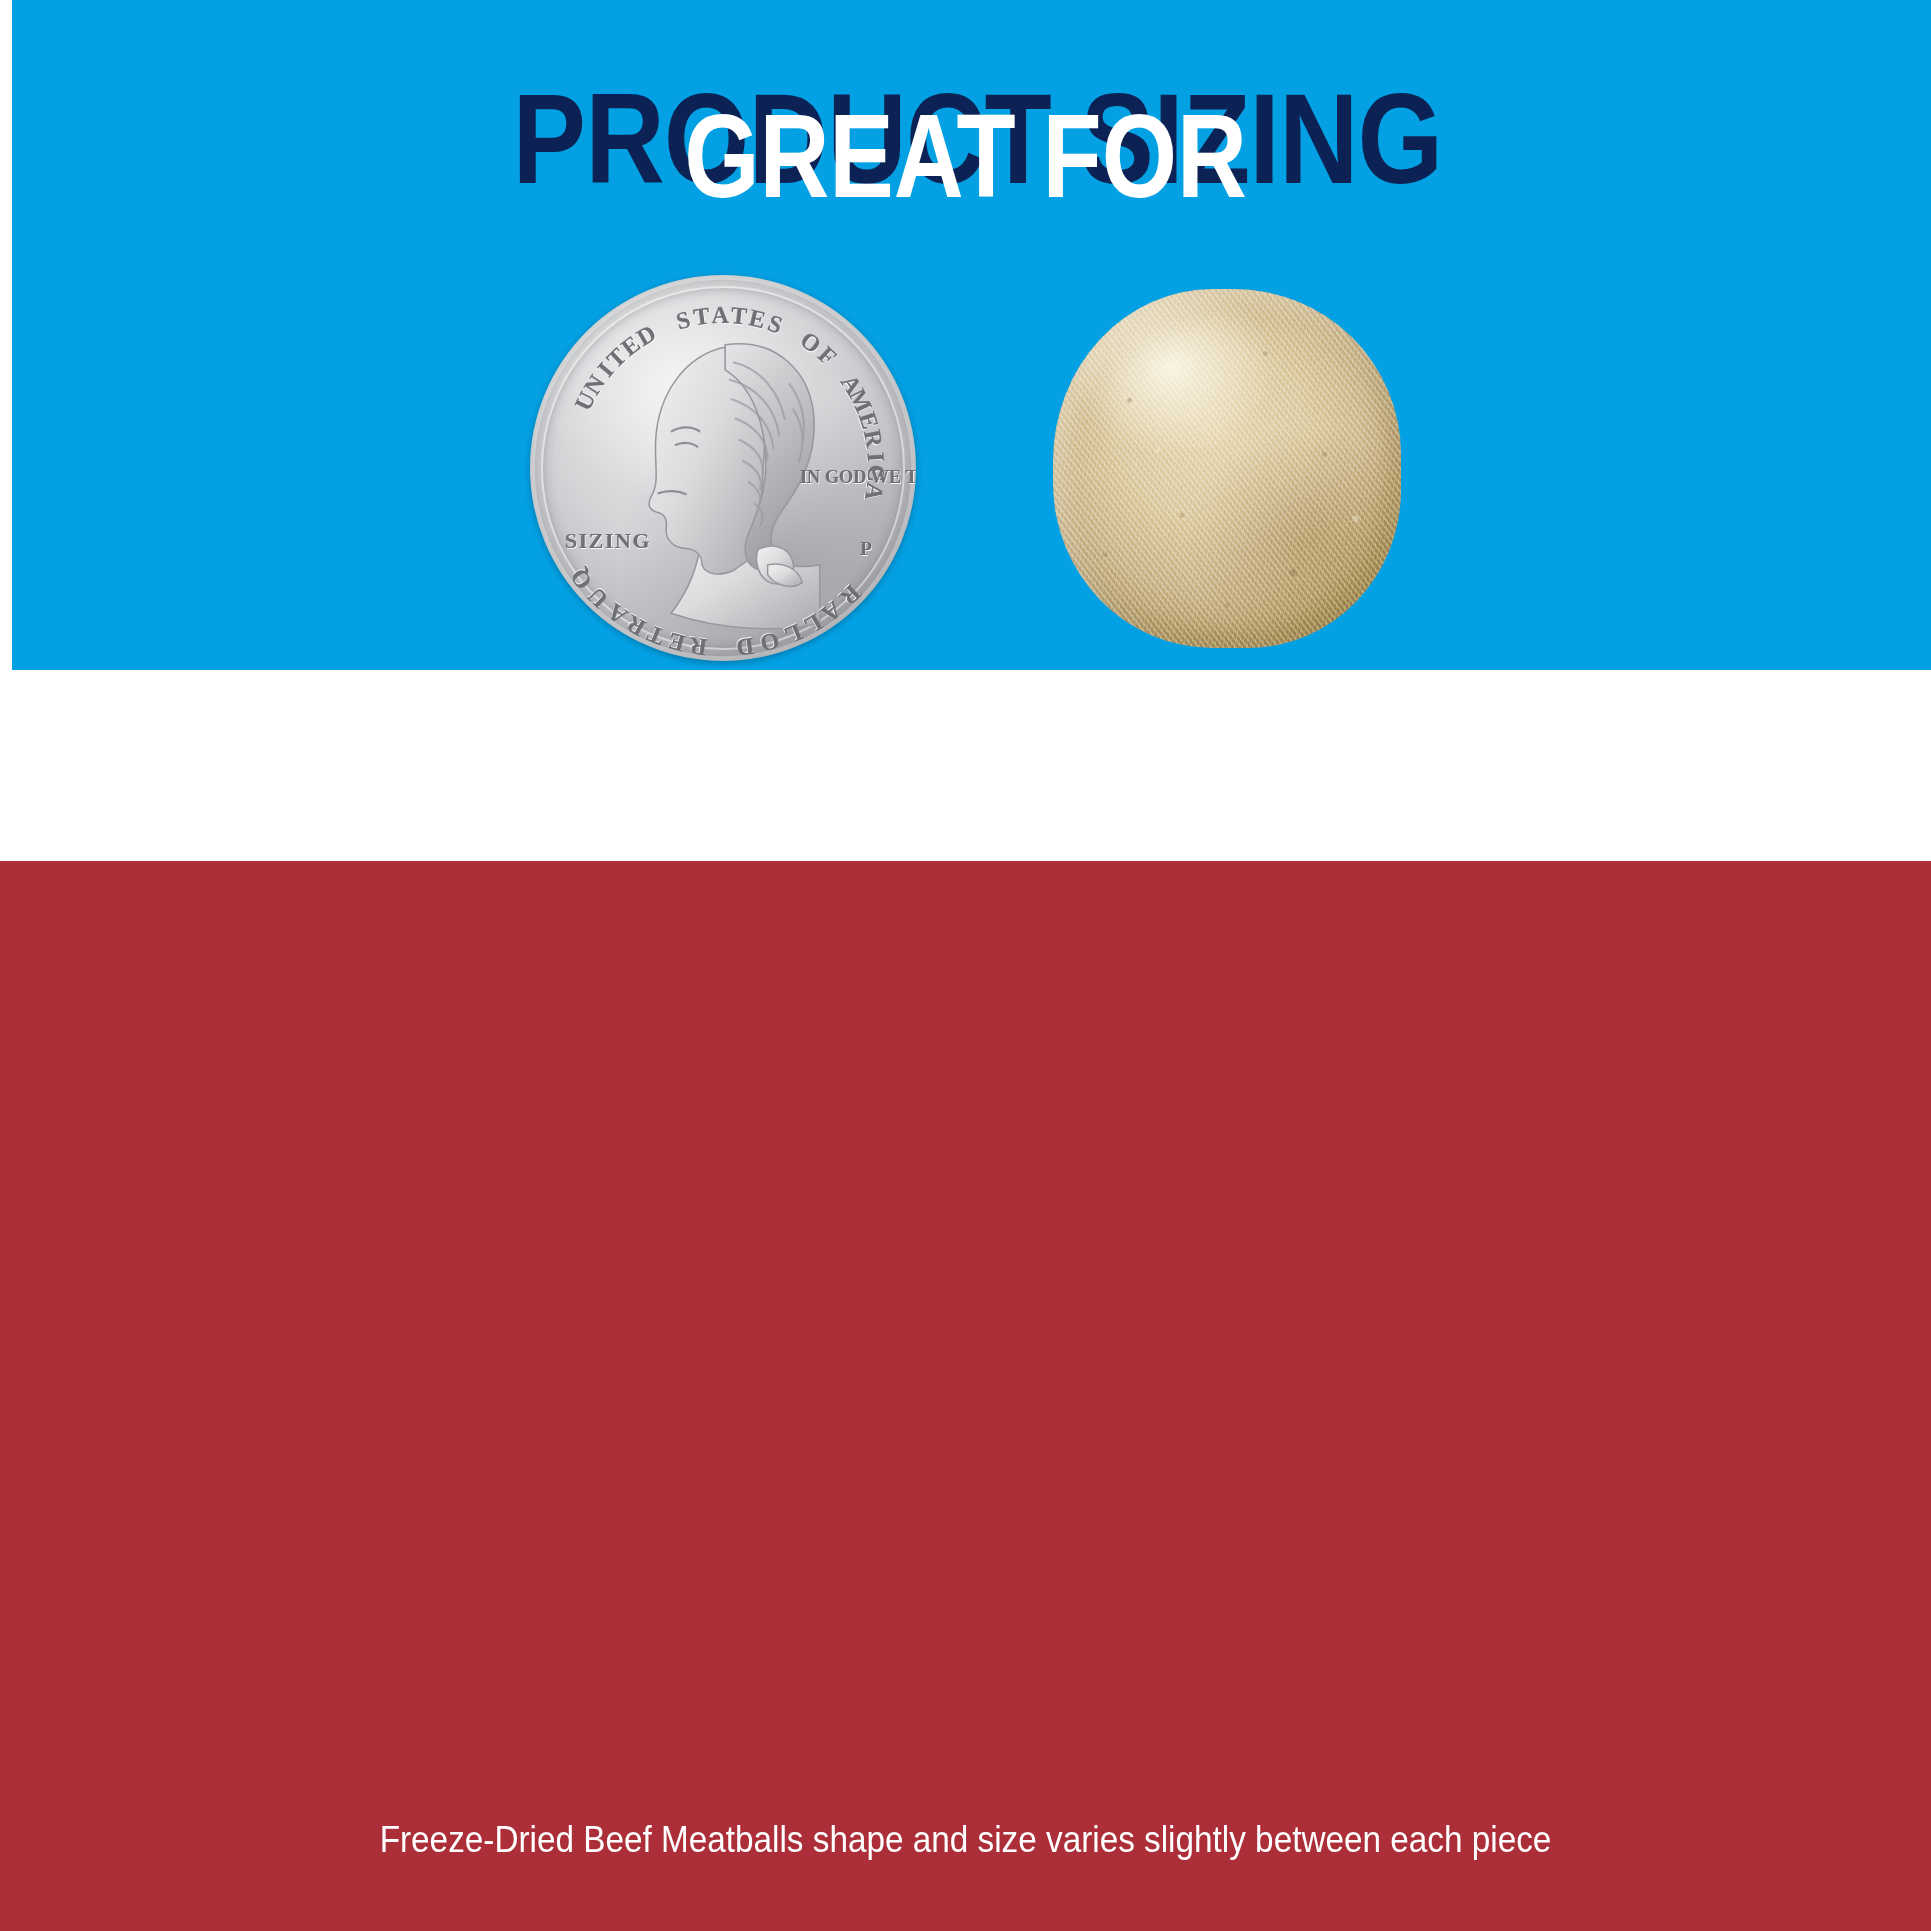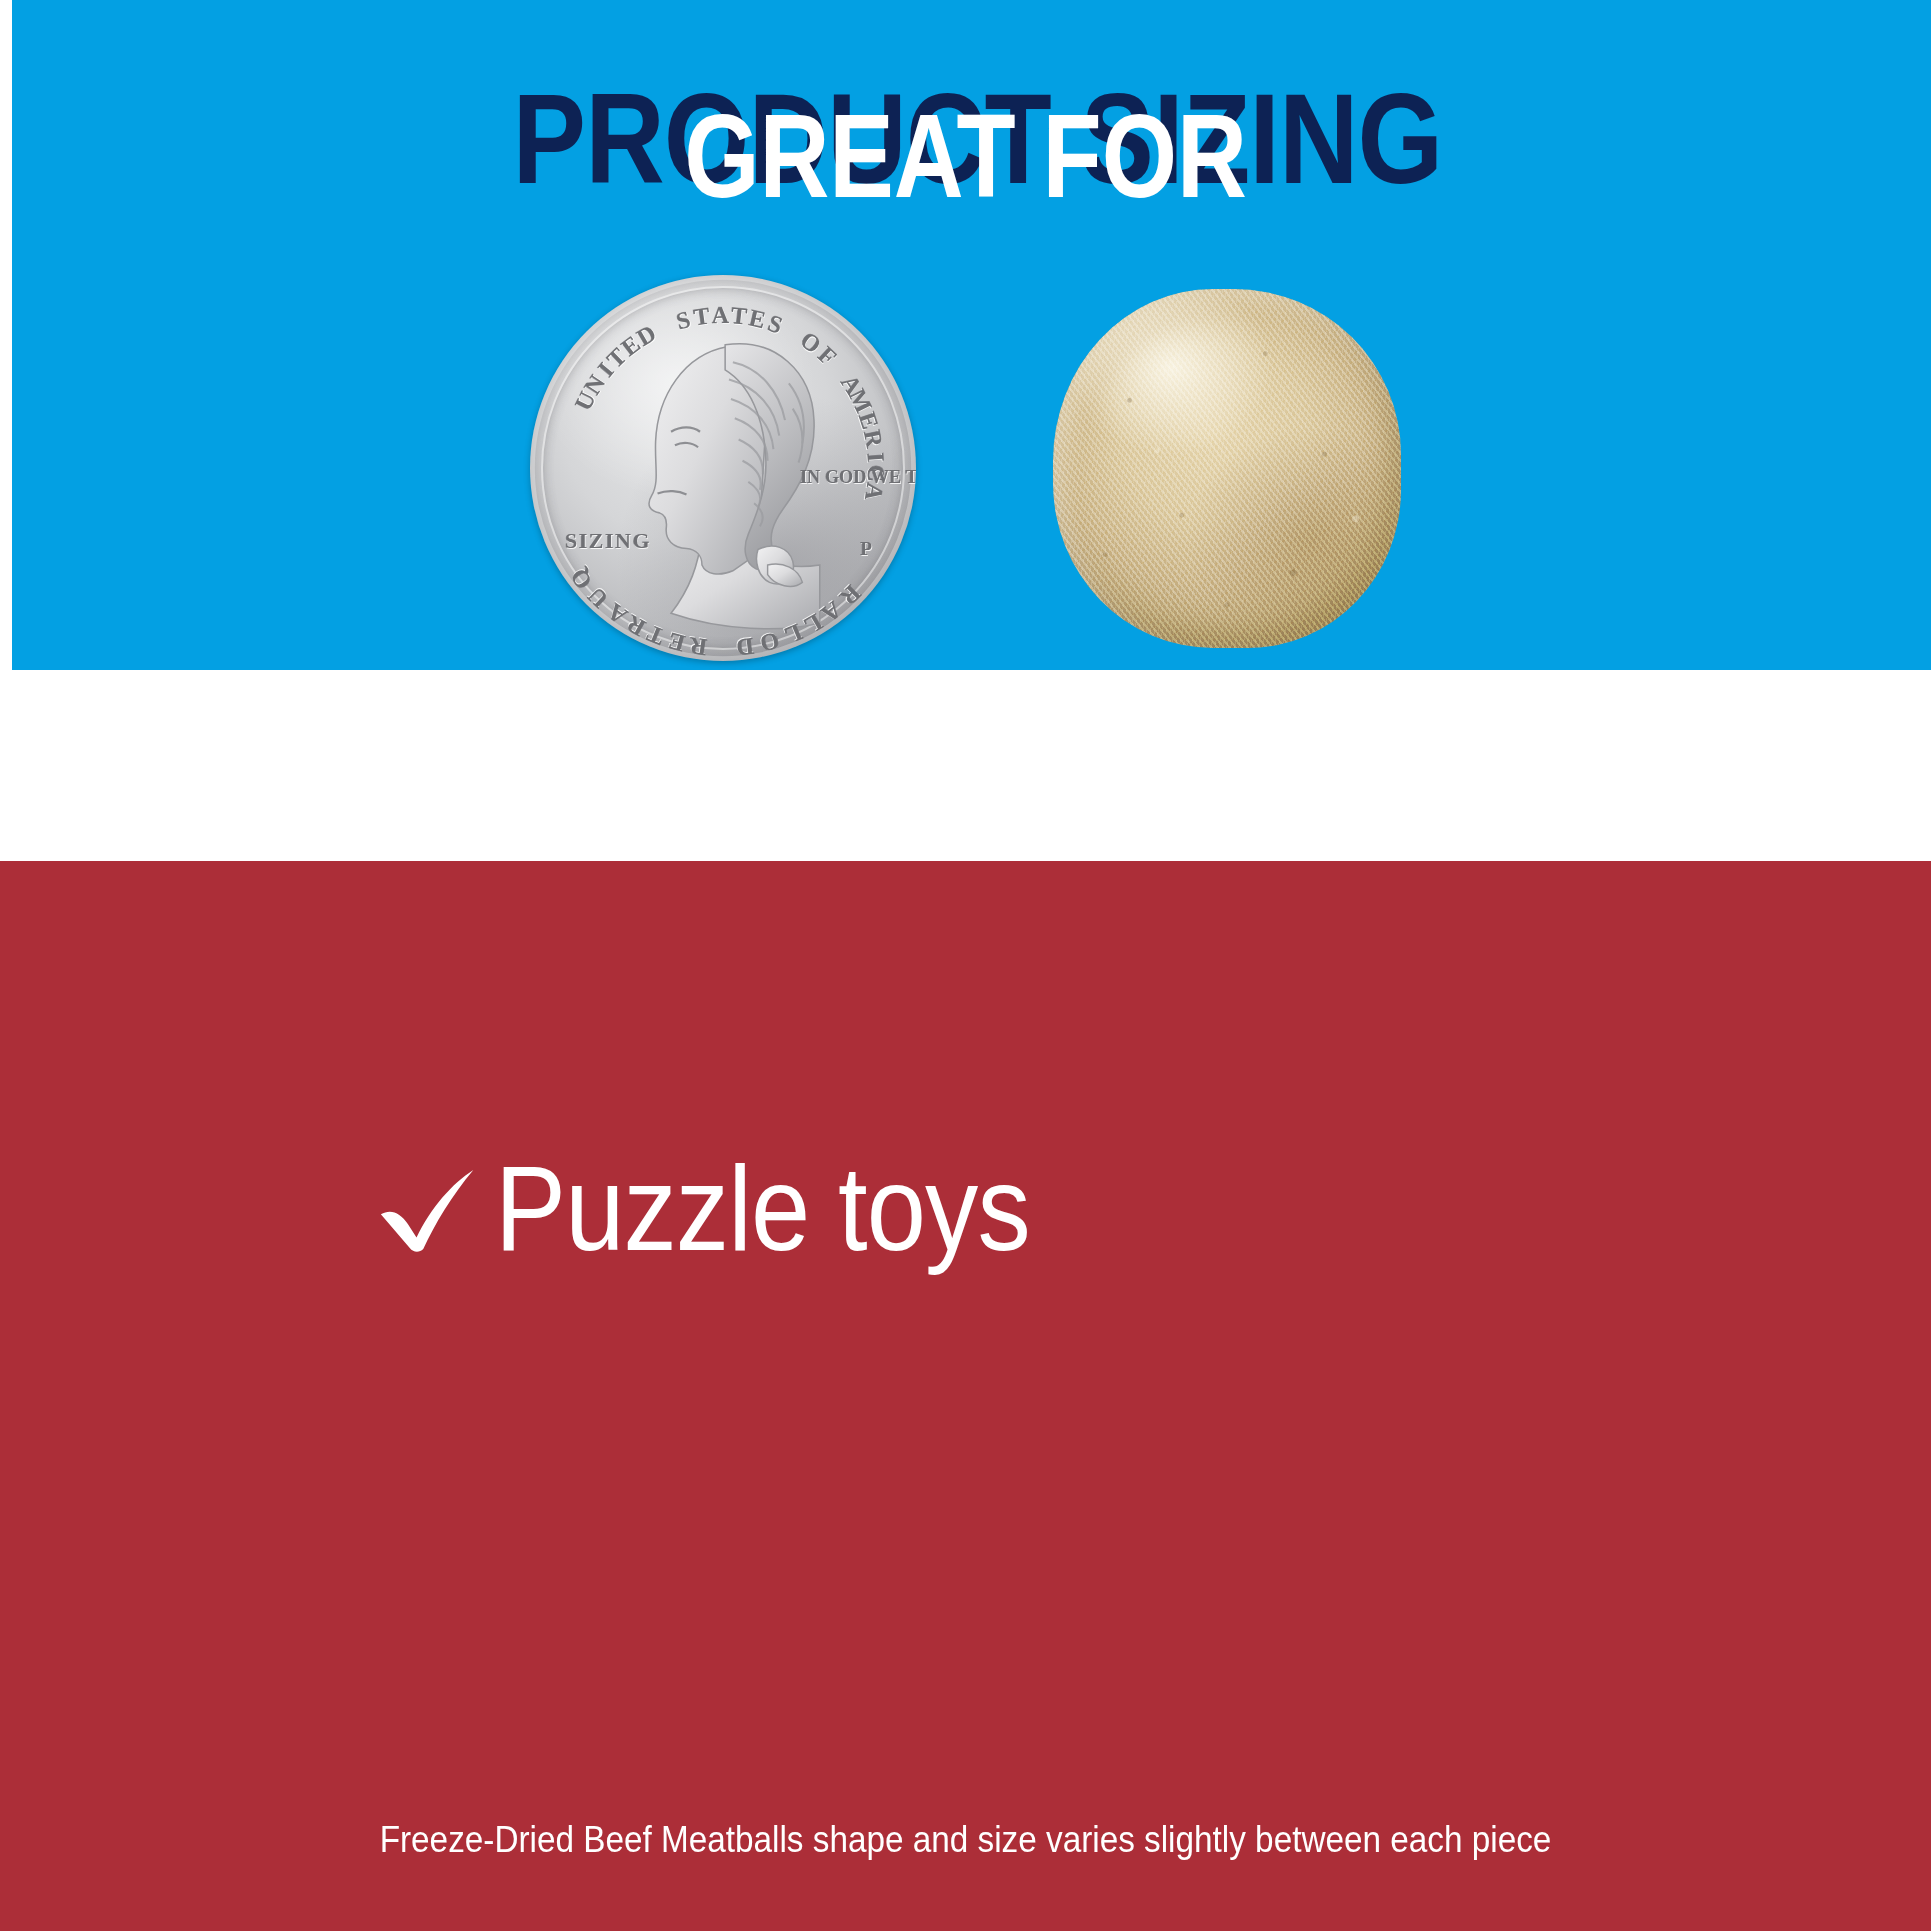--- a/index.html
+++ b/index.html
@@ -490,26 +490,20 @@
   </section>
 
   <section id="uses-panel"></section>
 
   <h2 id="uses-title">GREAT FOR</h2>
 
   <ul id="uses-list">
 
 
 
-    <li class="use-item">
-      <svg class="check-icon" viewBox="0 0 110 92">
-        <path d="M4 52 C14 46 24 50 32 62 L41 76 C56 45 78 20 100 6 C78 32 60 62 48 88 C44 92 38 92 34 87 Z" fill="#ffffff"></path>
-      </svg>
-      <span class="use-label">Puzzle toys</span>
-    </li>
 
 
   </ul>
 
   <p id="disclaimer">Freeze-Dried Beef Meatballs shape and size varies slightly between each piece</p>
 
 </div>
 
 
 </body></html>

